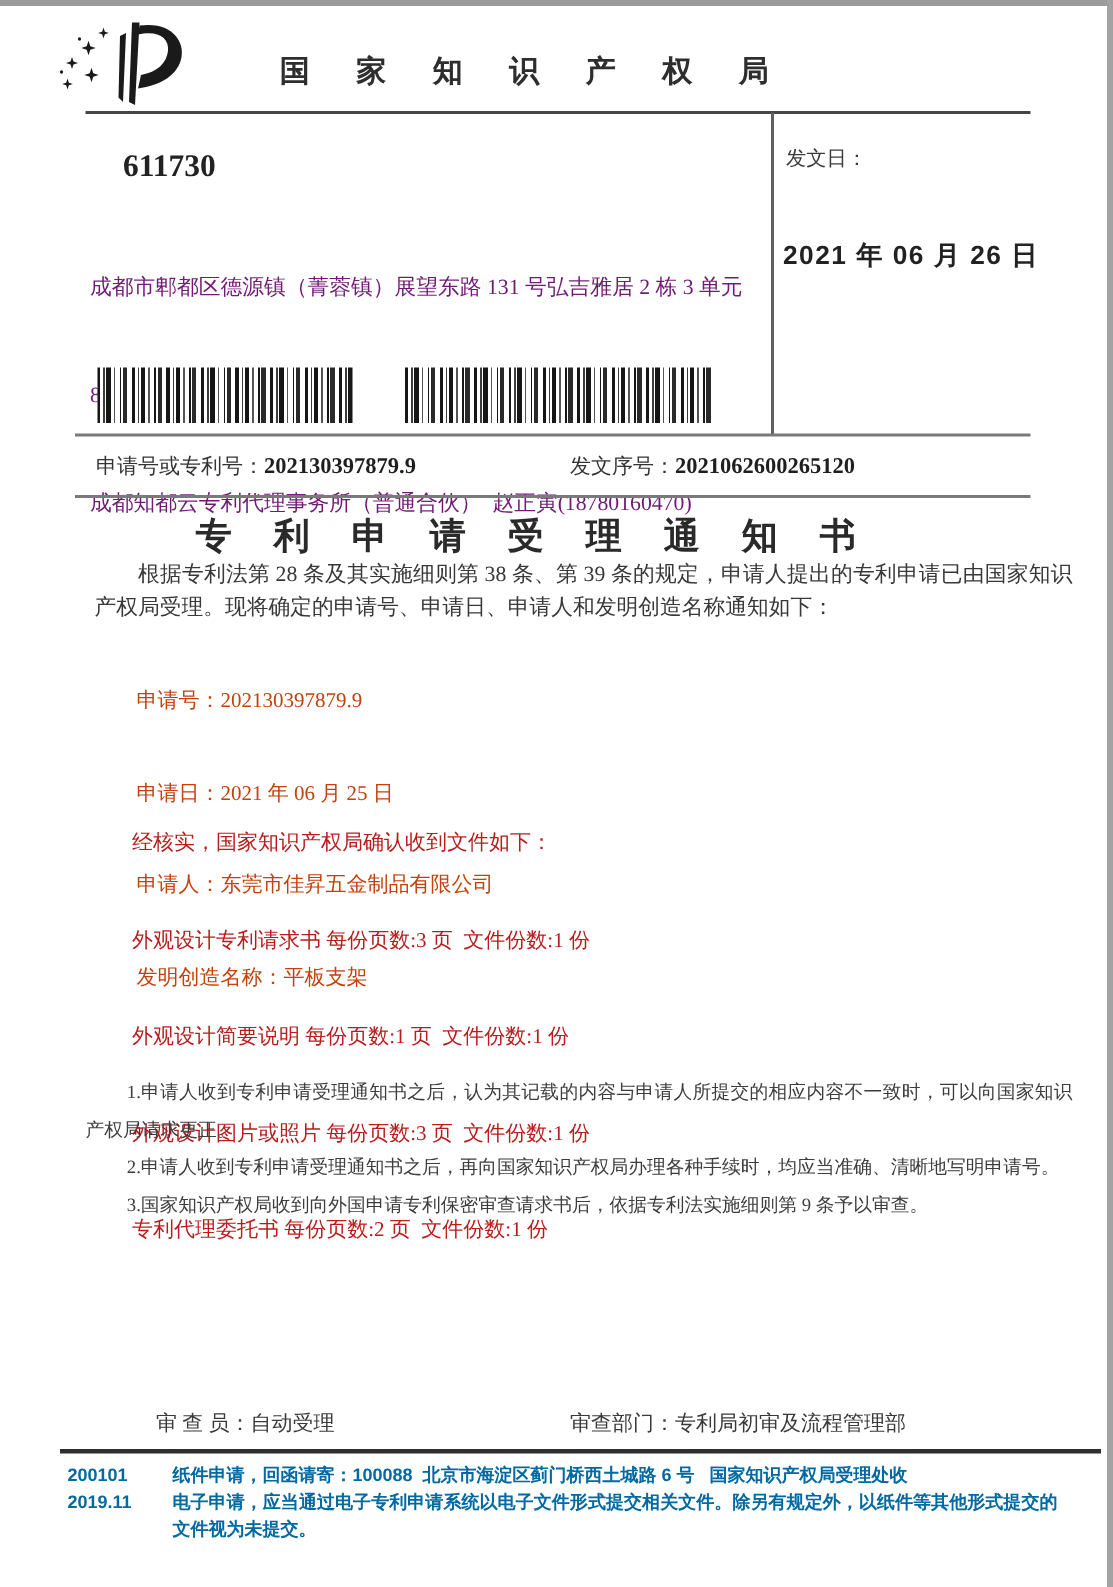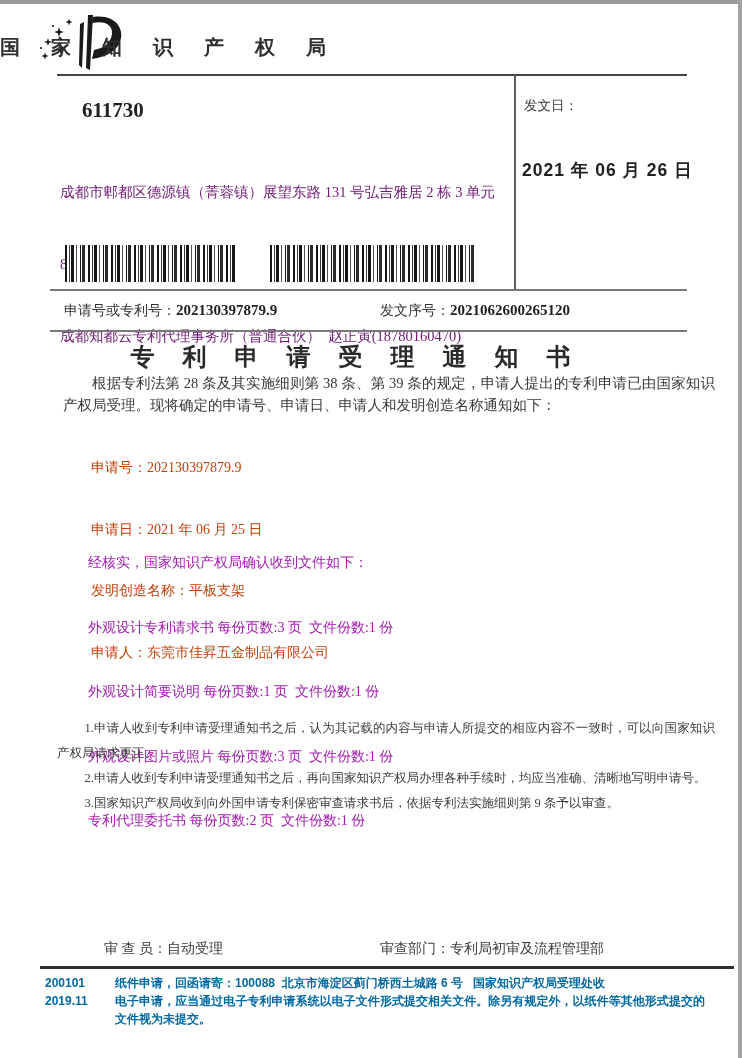--- a/index.html
+++ b/index.html
@@ -7,21 +7,21 @@
     position:relative;width:742px;height:1058px;background:#fff;
     font-family:"Liberation Serif","DejaVu Serif",serif;color:#333;
     overflow:hidden;margin:0 auto;
   }
   .scan-edge{position:absolute;background:#9b9b9b;}
   .scan-top{top:0;left:0;width:742px;height:4px;}
   .scan-right{top:0;right:0;width:4px;height:1058px;background:#a2a2a2;}
 
   .logo{position:absolute;left:36px;top:12px;width:88px;height:66px;}
   .agency-title{
-    position:absolute;left:0;right:30px;top:34px;text-align:left;
+    position:absolute;left:0;right:30px;top:34px;text-align:center;
     font-size:20px;font-weight:600;letter-spacing:13px;color:#2e2e2e;
   }
   .rule{position:absolute;background:#5a5a5a;}
   .rule-1{left:57px;top:74px;width:630px;height:2px;background:#454545;}
   .vline{position:absolute;left:514px;top:75px;width:2px;height:215px;background:#5f5f5f;}
   .rule-2{left:50px;top:289px;width:637px;height:1.5px;background:#7a7a7a;}
   .rule-3{left:50px;top:330px;width:637px;height:1.5px;background:#7a7a7a;}
   .rule-footer{left:40px;top:966px;width:694px;height:2.5px;background:#2f2f2f;}
 
   .postal{position:absolute;left:82px;top:98px;font-size:21px;font-weight:bold;color:#222;}
@@ -56,21 +56,21 @@
   .doc-title{
     position:absolute;left:0;right:30px;top:341px;text-align:center;
     font-size:24px;font-weight:bold;letter-spacing:11px;color:#2a2a2a;
   }
   .intro{
     position:absolute;left:63px;top:372px;width:652px;font-size:14.5px;
     line-height:22px;text-indent:2em;text-align:justify;color:#383838;
   }
   .fields{position:absolute;left:91px;top:417px;font-size:14px;line-height:20.5px;color:#c2410c;white-space:pre-wrap;}
   .fields .row{margin:0;}
-  .received{position:absolute;left:88px;top:509px;font-size:14px;line-height:21.5px;color:#a21caf;white-space:pre-wrap;}
+  .received{position:absolute;left:88px;top:509px;font-size:14px;line-height:21.5px;color:#b91c1c;white-space:pre-wrap;}
   .received .row{margin:0;}
 
   .tips{position:absolute;left:57px;top:716px;width:658px;font-size:12.5px;line-height:25px;color:#3d3d3d;}
   .tips p{margin:0;text-indent:2.2em;text-align:justify;}
   .tips .tips-label{text-indent:0;}
 
   .sign-item{position:absolute;top:940px;font-size:14px;color:#3a3a3a;}
   .sign-examiner{left:104px;}
   .sign-dept{left:380px;}
 
@@ -126,22 +126,22 @@
   <div class="info-item info-app"><span>申请号或专利号：</span><b>202130397879.9</b></div>
   <div class="info-item info-serial"><span>发文序号：</span><b>2021062600265120</b></div>
   <div class="rule rule-3"></div>
 
   <div class="doc-title">专 利 申 请 受 理 通 知 书</div>
   <div class="intro">根据专利法第 28 条及其实施细则第 38 条、第 39 条的规定，申请人提出的专利申请已由国家知识产权局受理。现将确定的申请号、申请日、申请人和发明创造名称通知如下：</div>
 
   <div class="fields">
     <p class="row"><span>申请号：</span><span>202130397879.9</span></p>
     <p class="row"><span>申请日：</span><span>2021 年 06 月 25 日</span></p>
+    <p class="row"><span>申请人：</span><span>东莞市佳昇五金制品有限公司</span></p>
     <p class="row"><span>发明创造名称：</span><span>平板支架</span></p>
-    <p class="row"><span>申请人：</span><span>东莞市佳昇五金制品有限公司</span></p>
   </div>
 
   <div class="received">
     <p class="row">经核实，国家知识产权局确认收到文件如下：</p>
     <p class="row">外观设计专利请求书 每份页数:3 页  文件份数:1 份</p>
     <p class="row">外观设计简要说明 每份页数:1 页  文件份数:1 份</p>
     <p class="row">外观设计图片或照片 每份页数:3 页  文件份数:1 份</p>
     <p class="row">专利代理委托书 每份页数:2 页  文件份数:1 份</p>
   </div>
 

